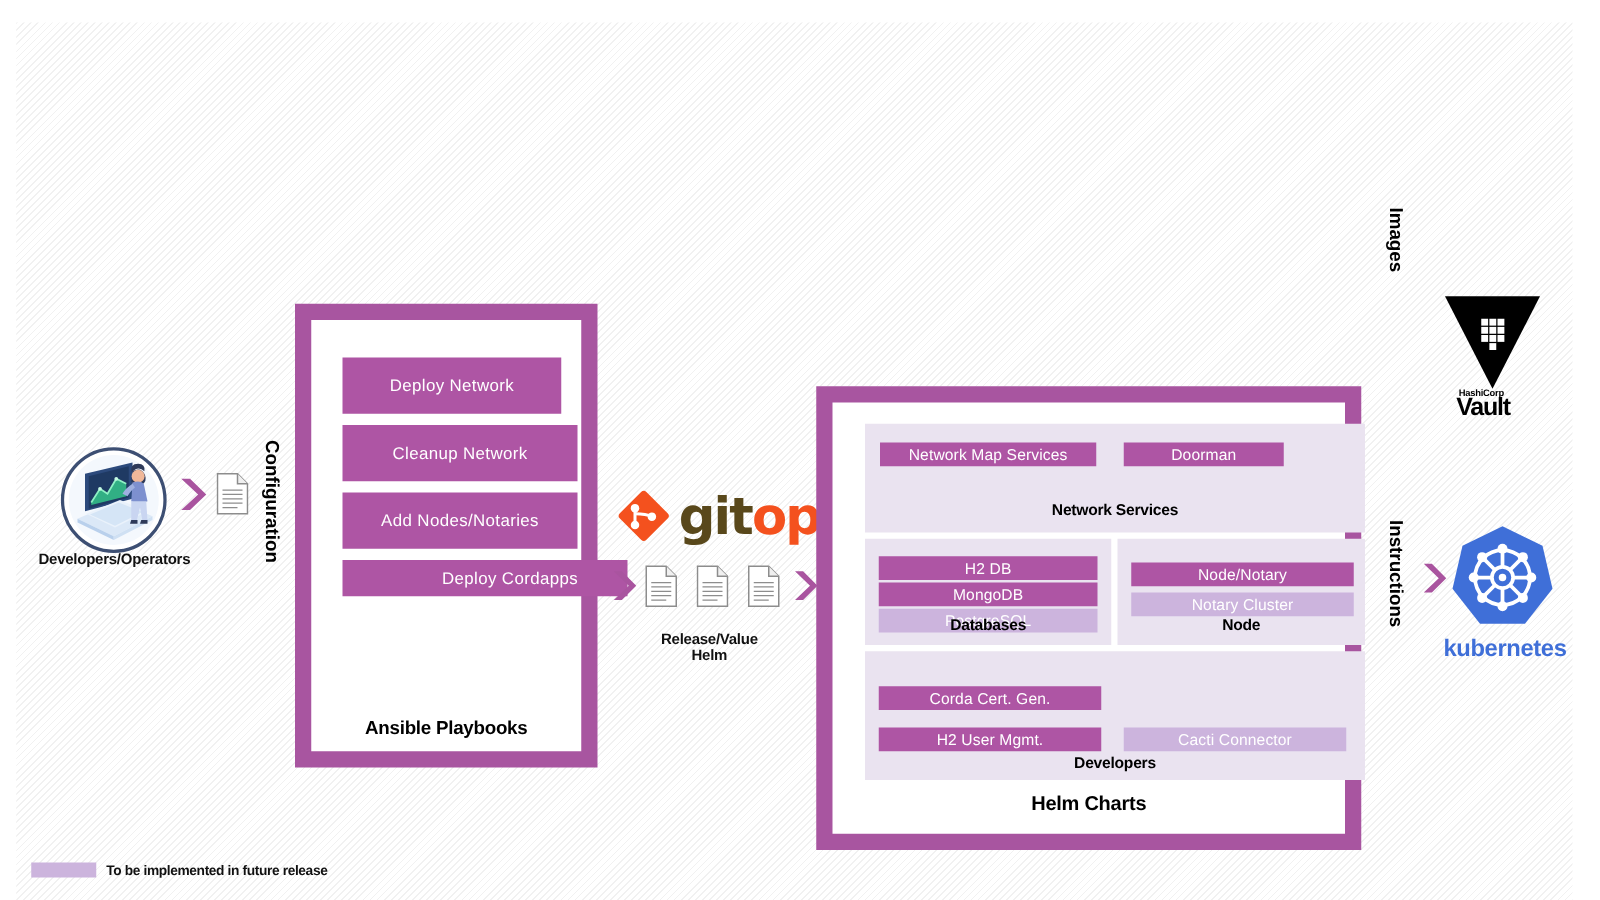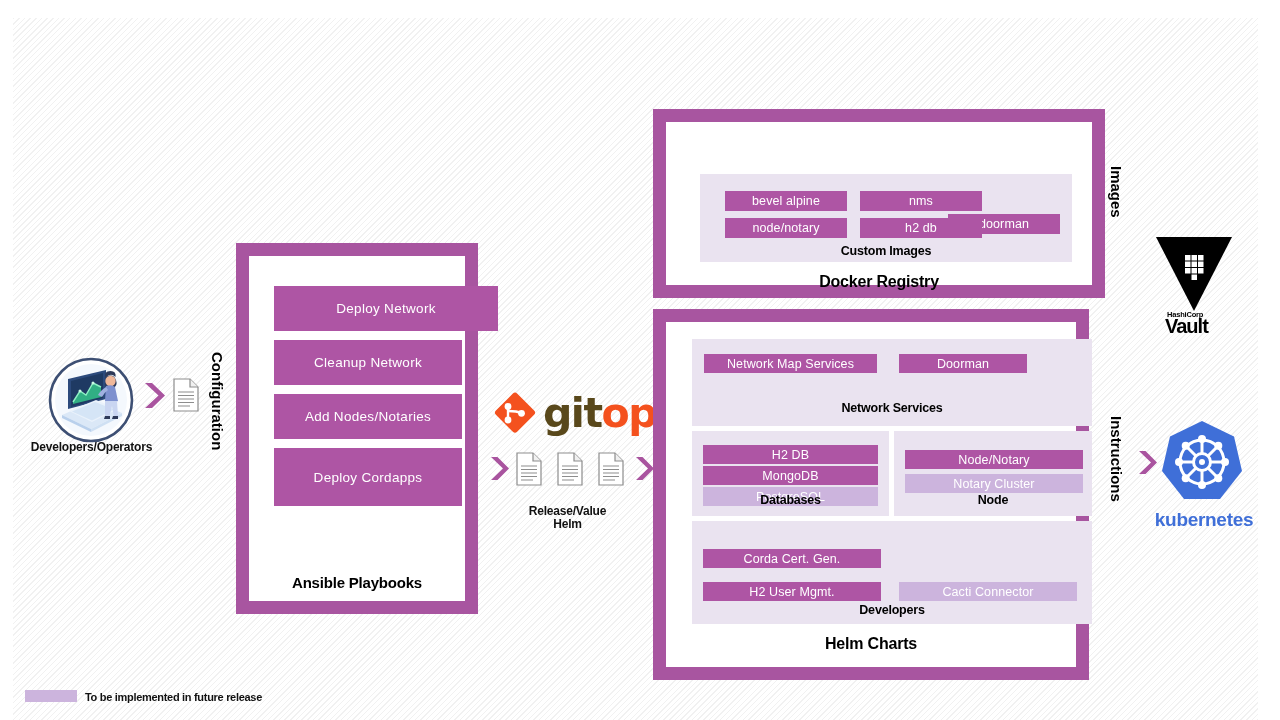--- a/index.html
+++ b/index.html
@@ -188,24 +188,24 @@
         <line x1="5" y1="24.5" x2="21" y2="24.5"></line>
         <line x1="5" y1="28" x2="17" y2="28"></line>
       </g>
     </svg>
   </div>
 
   <div class="vlabel" style="left:226px;top:352px;">Configuration</div>
 
   <div class="panel" style="left:236px;top:243px;width:242px;height:371px;">
     <div class="panel-inner">
-      <div class="pb-btn" style="left:25px;top:30px;width:224px;height:45px;">Deploy Network</div>
+      <div class="pb-btn" style="left:25px;top:30px;width:175px;height:45px;">Deploy Network</div>
       <div class="pb-btn" style="left:25px;top:84px;width:188px;height:45px;">Cleanup Network</div>
       <div class="pb-btn" style="left:25px;top:138px;width:188px;height:45px;">Add Nodes/Notaries</div>
-      <div class="pb-btn" style="left:25px;top:192px;width:188px;height:58px;">Deploy Cordapps</div>
+      <div class="pb-btn" style="left:25px;top:192px;width:188px;height:29px;padding-left:40px;">Deploy Cordapps</div>
       <div class="panel-title" style="top:318px;">Ansible Playbooks</div>
     </div>
   </div>
 
   <div class="gitops" style="left:492px;top:390px;height:46px;">
     <span style="display:inline-block;width:46px;height:46px;">
       <svg viewBox="0 0 46 46" width="46" height="46">
         <rect x="23" y="1.5" width="30" height="30" rx="3" transform="rotate(45 23 1.5)" fill="#f4511e"></rect>
         <g fill="#ffffff">
           <circle cx="16" cy="16.5" r="3.4"></circle>
@@ -273,33 +273,20 @@
     <svg viewBox="0 0 21 25" width="21" height="25">
       <path d="M2 1 L14 12.5 L2 24 L8.5 24 L20 12.5 L8.5 1 Z" fill="#a9549f"></path>
     </svg>
   </div>
 
   <div class="caption" style="left:500px;top:505px;width:135px;">
     <span>Release/Value</span><br>
     <span>Helm</span>
   </div>
 
-  <div class="panel" style="left:653px;top:109px;width:452px;height:189px;">
-    <div class="panel-inner">
-      <div class="group" style="left:34px;top:52px;width:372px;height:88px;">
-        <div class="chip" style="left:25px;top:17px;width:122px;height:20px;">bevel alpine</div>
-        <div class="chip" style="left:160px;top:17px;width:122px;height:20px;">nms</div>
-        <div class="chip" style="left:248px;top:40px;width:112px;height:20px;">doorman</div>
-        <div class="chip" style="left:25px;top:44px;width:122px;height:20px;">node/notary</div>
-        <div class="chip" style="left:160px;top:44px;width:122px;height:20px;">h2 db</div>
-        <div class="group-title" style="top:70px;">Custom Images</div>
-      </div>
-      <div class="panel-title" style="top:151px;font-size:16px;">Docker Registry</div>
-    </div>
-  </div>
 
   <div class="panel" style="left:653px;top:309px;width:436px;height:371px;">
     <div class="panel-inner">
 
       <div class="group" style="left:26px;top:17px;width:400px;height:87px;">
         <div class="chip" style="left:12px;top:15px;width:173px;height:19px;">Network Map Services</div>
         <div class="chip" style="left:207px;top:15px;width:128px;height:19px;">Doorman</div>
         <div class="group-title" style="top:62px;">Network Services</div>
       </div>
 

